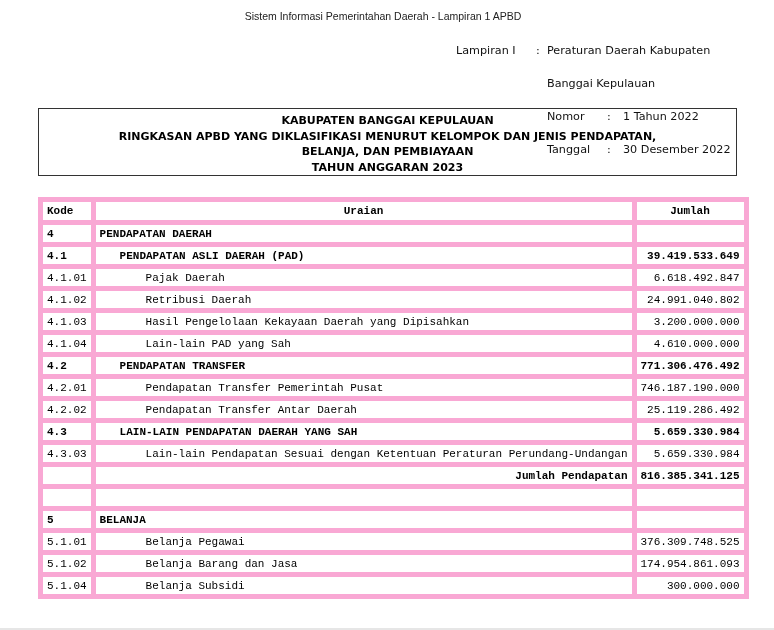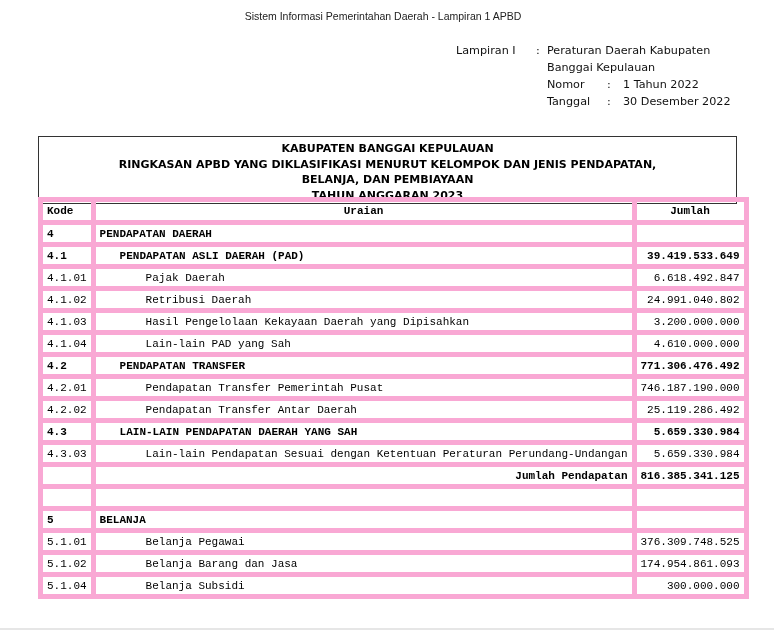--- a/index.html
+++ b/index.html
@@ -17,31 +17,30 @@
       font-size: 10.5px; color: #222;
       box-sizing: border-box;
     }
     .lampiran {
       position: absolute; top: 42px; left: 456px;
       font-size: 11.2px; line-height: 17px; color: #111;
     }
     .lampiran .row { display: flex; white-space: nowrap; }
     .lampiran .l1 { width: 80px; }
     .lampiran .colon { width: 11px; }
-    .lampiran .sub { padding-left: 91px; display: flex; }
+    .lampiran .sub { padding-left: 91px; display: flex; margin-top: 16px; }
     .lampiran .sl { width: 60px; }
     .lampiran .sc { width: 16px; }
     .title-box {
       position: absolute; top: 108px; left: 38px;
       width: 699px; height: 68px;
       border: 1px solid #333; box-sizing: border-box;
       text-align: center;
       font-weight: bold; font-size: 11px; line-height: 15.5px;
       padding-top: 4px;
-      margin-top: 28px;
     }
     table.main {
       position: absolute; top: 197px; left: 38px;
       width: 701px;
       border-collapse: collapse;
       font-size: 11px;
     }
     table.main td, table.main th {
       border: 5px solid #f9a8d4;
       height: 22px; padding: 0 4px;

